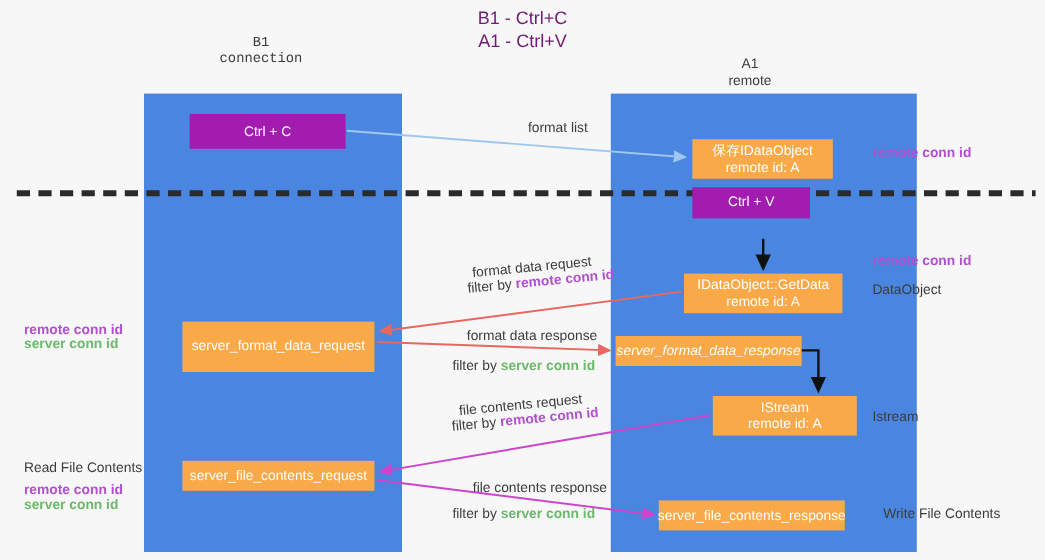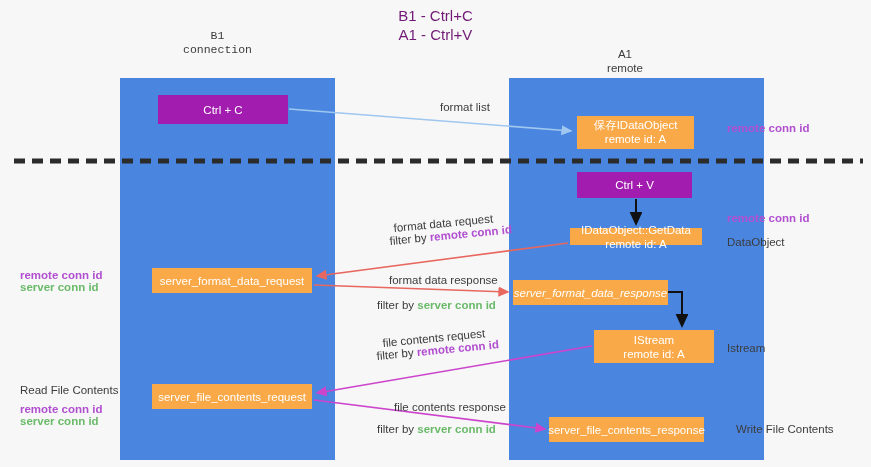--- a/index.html
+++ b/index.html
@@ -38,24 +38,24 @@
   
   .node{
     position:absolute;display:flex;align-items:center;justify-content:center;
     text-align:center;color:#ffffff;font-size:11.5px;line-height:14px;
     box-sizing:border-box;padding:3px 6px;
   }
   .node.green{background:#a21caf;}
   .node.orange{background:#f9a948;}
 
   #n-ctrlc{left:158px;top:95px;width:130px;height:29px;}
-  #n-save-ido{left:577px;top:116px;width:117px;height:33px;align-items:flex-end;}
-  #n-ctrlv{left:577px;top:172px;width:115px;height:26px;}
-  #n-getdata{left:570px;top:228px;width:132px;height:17px;}
-  #n-sfdreq{left:152px;top:268px;width:160px;height:25px;}
+  #n-save-ido{left:577px;top:116px;width:117px;height:33px;}
+  #n-ctrlv{left:577px;top:156px;width:98px;height:26px;}
+  #n-getdata{left:570px;top:228px;width:132px;height:33px;}
+  #n-sfdreq{left:152px;top:268px;width:160px;height:42px;}
   #n-sfdres{left:513px;top:280px;width:155px;height:25px;font-style:italic;}
   #n-istream{left:594px;top:330px;width:120px;height:33px;}
   #n-sfcreq{left:152px;top:384px;width:160px;height:25px;}
   #n-sfcres{left:549px;top:417px;width:155px;height:25px;}
 
   
   .lbl{position:absolute;font-size:11.5px;line-height:15px;color:#3c3c3c;white-space:nowrap;}
   .lbl.purple{color:#b14fd0;font-weight:bold;}
   .lbl.green{color:#6aba6a;font-weight:bold;}
   .lbl b.purple{color:#b14fd0;}

